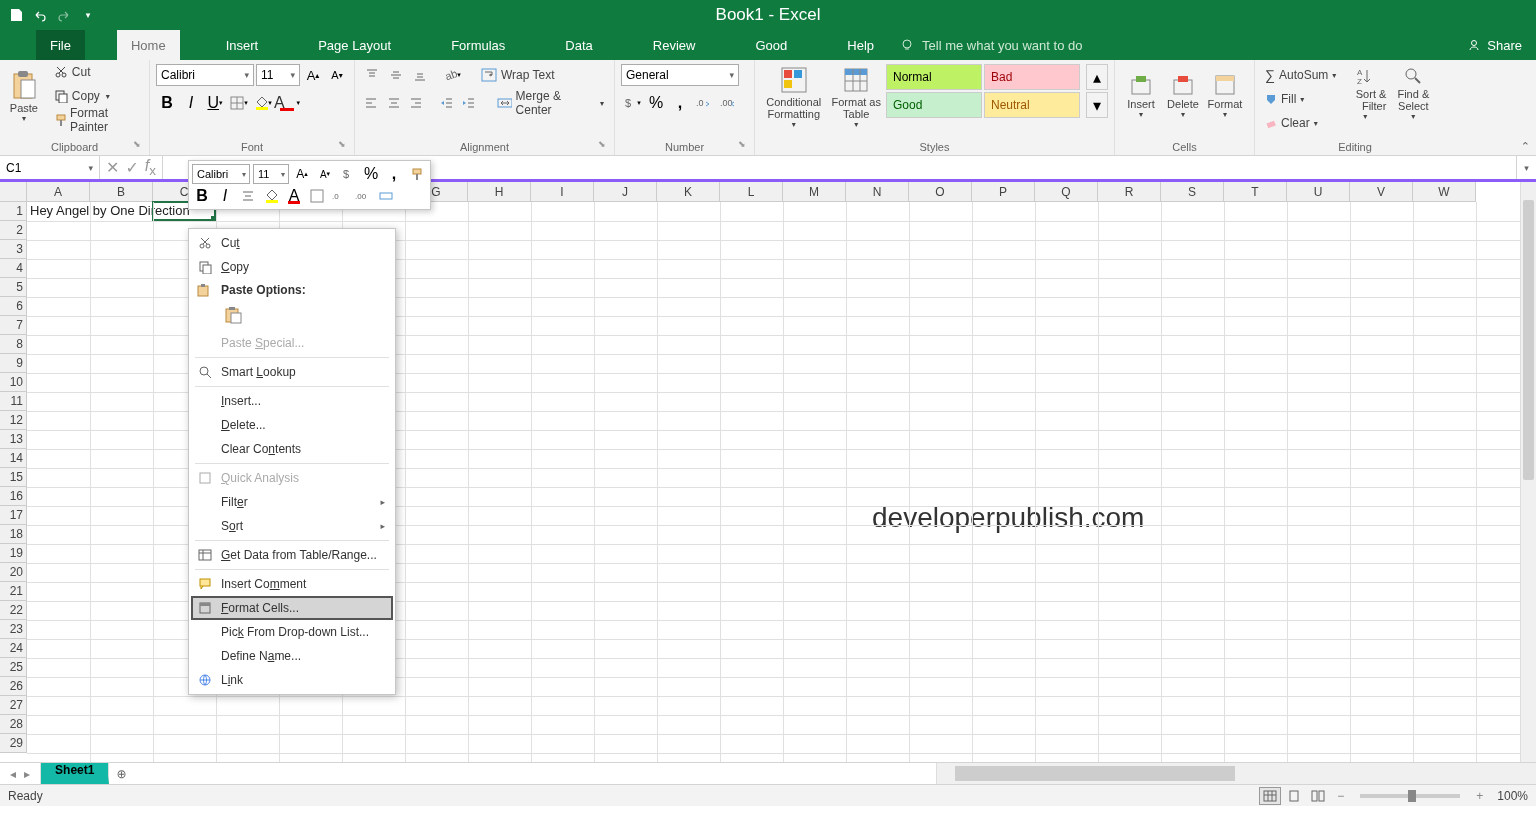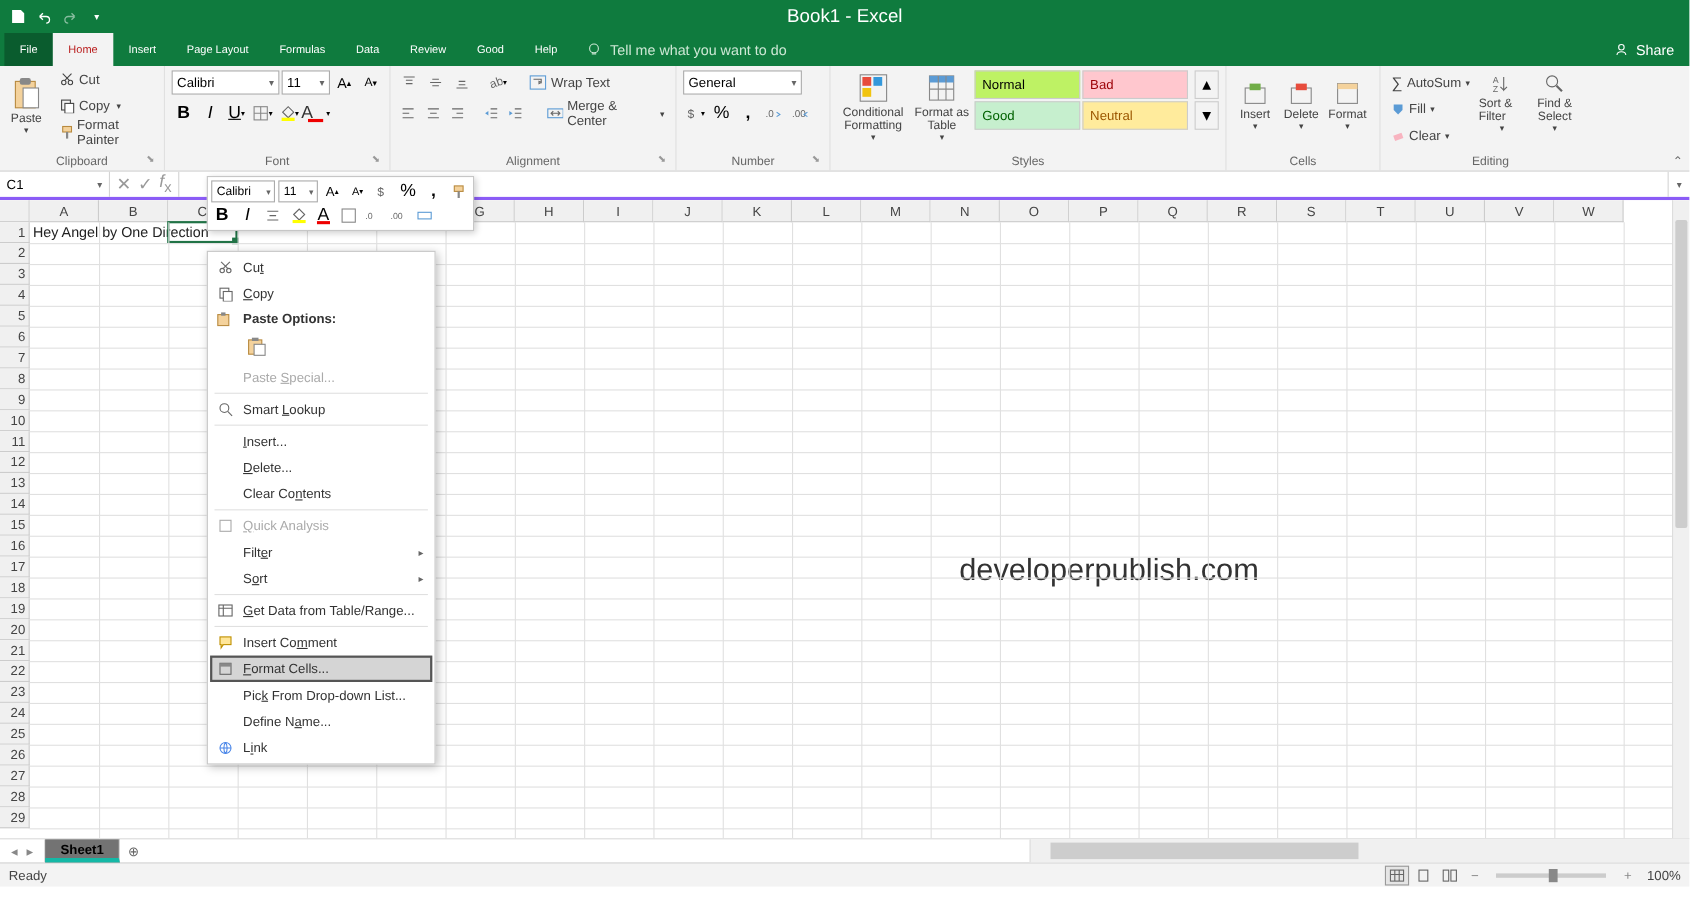--- a/index.html
+++ b/index.html
@@ -9,23 +9,23 @@
 .titlebar { height: 30px; background: #0f7b3e; display: flex; align-items: center; color: #fff; font-size: 12px; position: relative; }
 .qat { display: flex; align-items: center; gap: 8px; padding: 0 8px; }
 .qat-btn { width: 16px; height: 16px; display: flex; align-items: center; justify-content: center; cursor: pointer; fill: #fff; color: #fff; }
 .title-center { position: absolute; left: 50%; transform: translateX(-50%); font-size: 17px; }
 .title-right { margin-left: auto; display: flex; align-items: center; gap: 10px; padding-right: 4px; }
 .avatar { width: 22px; height: 22px; border-radius: 50%; background: #7fba7f; display: flex; align-items: center; justify-content: center; font-size: 10px; color: #0f7b3e; }
 .win-btn { width: 44px; height: 30px; display: flex; align-items: center; justify-content: center; cursor: pointer; }
 
 
 .ribbon-tabs { height: 30px; background: #0f7b3e; display: flex; align-items: stretch; padding-left: 4px; }
-.rtab { padding: 0 14px; display: flex; align-items: center; color: #fff; font-size: 10px; cursor: pointer; }
+.rtab { padding: 0 14px; display: flex; align-items: center; color: #fff; font-size: 13px; cursor: pointer; margin-left: 32px; }
 .rtab.file { background: #0a5c2e; }
-.rtab.active { background: #f3f3f3; color: #b91c1c; }
+.rtab.active { background: #f3f3f3; color: #737373; }
 .tellme { display: flex; align-items: center; color: #cde8d5; font-size: 13px; margin-left: 12px; gap: 8px; }
 .share-right { margin-left: auto; display: flex; align-items: center; color: #fff; font-size: 13px; padding: 0 14px; gap: 6px; text-align: center; }
 
 
 .ribbon-body { height: 96px; background: #f3f3f3; border-bottom: 1px solid #d4d4d4; display: flex; position: relative; }
 .rgroup { border-right: 1px solid #e0e0e0; position: relative; padding: 4px 6px 16px 6px; display: flex; flex-direction: column; }
 .rgroup-label { position: absolute; bottom: 2px; left: 0; right: 0; text-align: center; font-size: 11px; color: #666; }
 .rgroup-dlg { position: absolute; bottom: 4px; right: 4px; width: 12px; height: 12px; color: #999; font-size: 9px; }
 .rbtn-large { width: 40px; display: flex; flex-direction: column; align-items: center; justify-content: center; font-size: 11px; color: #444; cursor: pointer; padding: 2px; }
 .rbtn-large svg { margin-bottom: 2px; }
@@ -59,21 +59,21 @@
 .cell-text { position: absolute; font-size: 13px; color: #222; padding: 1px 3px; white-space: nowrap; }
 .sel-cell { position: absolute; border: 2px solid #217346; pointer-events: none; }
 .sel-handle { position: absolute; width: 6px; height: 6px; background: #217346; bottom: -3px; right: -3px; }
 .vscroll { position: absolute; right: 0; top: 0; bottom: 0; width: 16px; background: #f0f0f0; border-left: 1px solid #ddd; }
 .vscroll-thumb { position: absolute; left: 2px; right: 2px; top: 18px; height: 280px; background: #cdcdcd; border-radius: 2px; }
 .watermark { position: absolute; font-size: 28px; font-weight: 400; color: #333; }
 
 
 .sheetbar { height: 22px; background: #fff; border-top: 1px solid #d4d4d4; display: flex; align-items: stretch; font-size: 12px; }
 .sheet-nav { display: flex; align-items: center; gap: 8px; padding: 0 10px; color: #888; border-right: 1px solid #ddd; }
-.sheet-tab { padding: 0 14px; display: flex; align-items: center; border-right: 1px solid #ddd; background: #737373; font-weight: bold; border-bottom: 4px solid #14b8a6; }
+.sheet-tab { padding: 0 14px; display: flex; align-items: center; border-right: 1px solid #ddd; background: #14b8a6; font-weight: bold; border-bottom: 8px solid #14b8a6; }
 .sheet-add { width: 24px; display: flex; align-items: center; justify-content: center; color: #666; }
 .sheet-hscroll { margin-left: auto; width: 600px; background: #f0f0f0; border-left: 1px solid #ddd; position: relative; }
 .sheet-hthumb { position: absolute; left: 18px; top: 3px; bottom: 3px; width: 280px; background: #cdcdcd; }
 
 
 .statusbar { height: 22px; background: #f3f3f3; border-top: 1px solid #d4d4d4; display: flex; align-items: center; font-size: 12px; color: #444; padding: 0 8px; }
 .view-btns { margin-left: auto; display: flex; align-items: center; gap: 2px; }
 .view-btn { width: 22px; height: 18px; display: flex; align-items: center; justify-content: center; border: 1px solid transparent; }
 .view-btn.active { border-color: #999; background: #e5e5e5; }
 .zoom-slider { width: 100px; height: 4px; background: #ccc; margin: 0 8px; position: relative; }
@@ -325,21 +325,21 @@
           </svg>
           <span>Merge &amp; Center</span>
           <span style="font-size:8px;margin-left:2px">▾</span>
         </div>
     </div>
     <div class="rgroup-label">Alignment</div>
     <div class="rgroup-dlg">⬊</div>
   </div>
 
   <div class="rgroup" style="width:140px">
-    <div class="combo" style="width:108px">General</div>
+    <div class="combo" style="width:118px">General</div>
     <div class="row" style="margin-top:6px">
       <div class="rbtn-icon">
           <svg width="14" height="14">
             <text x="2" y="11" font-size="11" fill="#666">$</text>
           </svg>
           <span style="font-size:7px">▾</span>
         </div>
       <div class="rbtn-icon">%</div>
       <div class="rbtn-icon">
           <b>,</b>
@@ -454,21 +454,21 @@
             <span>Clear</span>
             <span style="font-size:8px">▾</span>
           </div>
       </div>
       <div class="rbtn-large" style="width:46px">
           <svg width="20" height="20">
             <text x="2" y="9" font-size="8" fill="#666">A</text>
             <text x="2" y="18" font-size="8" fill="#666">Z</text>
             <path d="M12 4v12l3-3M12 16l-3-3" fill="none" stroke="#666"></path>
           </svg>
-          <span style="text-align:left;line-height:1.1">Sort &amp; Filter</span>
+          <span style="text-align:right;line-height:1.1">Sort &amp; Filter</span>
           <span style="font-size:8px">▾</span>
         </div>
       <div class="rbtn-large" style="width:46px">
           <svg width="20" height="20">
             <circle cx="8" cy="8" r="5" fill="none" stroke="#666"></circle>
             <line x1="12" y1="12" x2="17" y2="17" stroke="#666" stroke-width="2"></line>
           </svg>
           <span style="text-align:center;line-height:1.1">Find &amp; Select</span>
           <span style="font-size:8px">▾</span>
         </div>

